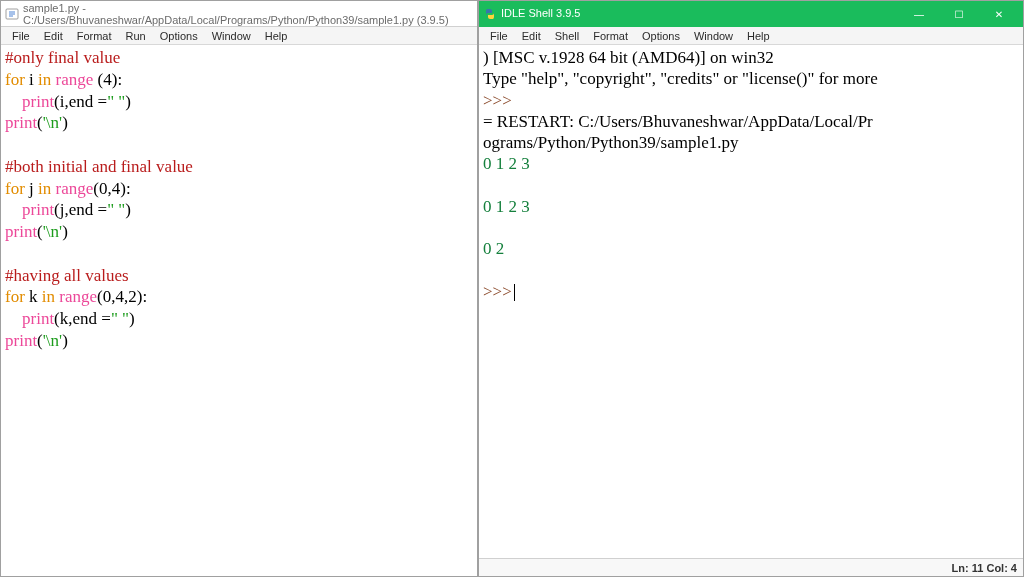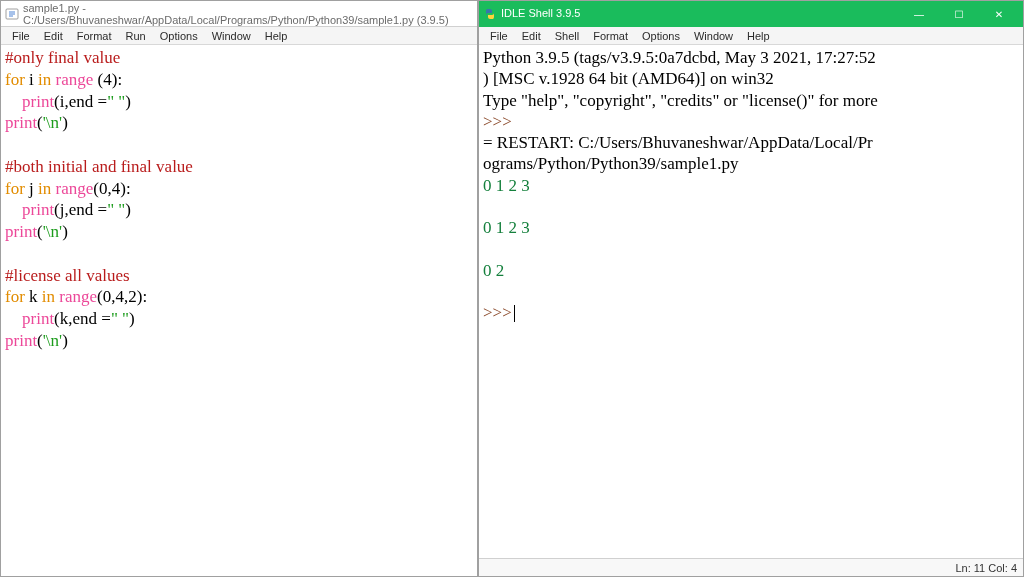--- a/index.html
+++ b/index.html
@@ -94,20 +94,21 @@
     .statusbar {
       height: 18px;
       border-top: 1px solid #d0d0d0;
       font-size: 11px;
       display: flex;
       justify-content: flex-end;
       align-items: center;
       padding: 0 6px;
       background: #f8f8f8;
       color: #333;
+      font-weight: bold;
     }
     .cursor {
       display: inline-block;
       width: 1px; height: 17px;
       background: #000;
       vertical-align: text-bottom;
       margin-left: 2px;
     }
   </style>
 </head>
@@ -135,21 +136,21 @@
   <div class="editor"><span class="comment">#only final value</span>
 <span class="kw">for</span><span class="plain"> i </span><span class="kw">in</span><span class="plain"> </span><span class="builtin">range</span><span class="plain"> (4):</span>
 <span class="plain">    </span><span class="builtin">print</span><span class="plain">(i,end =</span><span class="str">" "</span><span class="plain">)</span>
 <span class="builtin">print</span><span class="plain">(</span><span class="str">'\n'</span><span class="plain">)</span>
 
 <span class="comment">#both initial and final value</span>
 <span class="kw">for</span><span class="plain"> j </span><span class="kw">in</span><span class="plain"> </span><span class="builtin">range</span><span class="plain">(0,4):</span>
 <span class="plain">    </span><span class="builtin">print</span><span class="plain">(j,end =</span><span class="str">" "</span><span class="plain">)</span>
 <span class="builtin">print</span><span class="plain">(</span><span class="str">'\n'</span><span class="plain">)</span>
 
-<span class="comment">#license all values</span>
+<span class="comment">#having all values</span>
 <span class="kw">for</span><span class="plain"> k </span><span class="kw">in</span><span class="plain"> </span><span class="builtin">range</span><span class="plain">(0,4,2):</span>
 <span class="plain">    </span><span class="builtin">print</span><span class="plain">(k,end =</span><span class="str">" "</span><span class="plain">)</span>
 <span class="builtin">print</span><span class="plain">(</span><span class="str">'\n'</span><span class="plain">)</span></div>
 </div>
 
 <div class="window window-right">
   <div class="titlebar titlebar-right">
     <div style="display:flex;align-items:flex-start;">
       <span class="icon-py">
         <svg width="14" height="14" viewBox="0 0 14 14">
@@ -168,21 +169,20 @@
   <div class="menubar">
     <span>File</span>
     <span>Edit</span>
     <span>Shell</span>
     <span>Format</span>
     <span>Options</span>
     <span>Window</span>
     <span>Help</span>
   </div>
   <div class="shell">
-      <div class="shell-text">Python 3.9.5 (tags/v3.9.5:0a7dcbd, May  3 2021, 17:27:52</div>
       <div class="shell-text">) [MSC v.1928 64 bit (AMD64)] on win32</div>
       <div class="shell-text">Type "help", "copyright", "credits" or "license()" for more</div>
       <div><span class="prompt">&gt;&gt;&gt;</span></div>
       <div class="shell-text">= RESTART: C:/Users/Bhuvaneshwar/AppData/Local/Pr</div>
       <div class="shell-text">ograms/Python/Python39/sample1.py</div>
       <div class="shell-out">0 1 2 3 </div>
       <div>&nbsp;</div>
       <div class="shell-out">0 1 2 3 </div>
       <div>&nbsp;</div>
       <div class="shell-out">0 2 </div>

